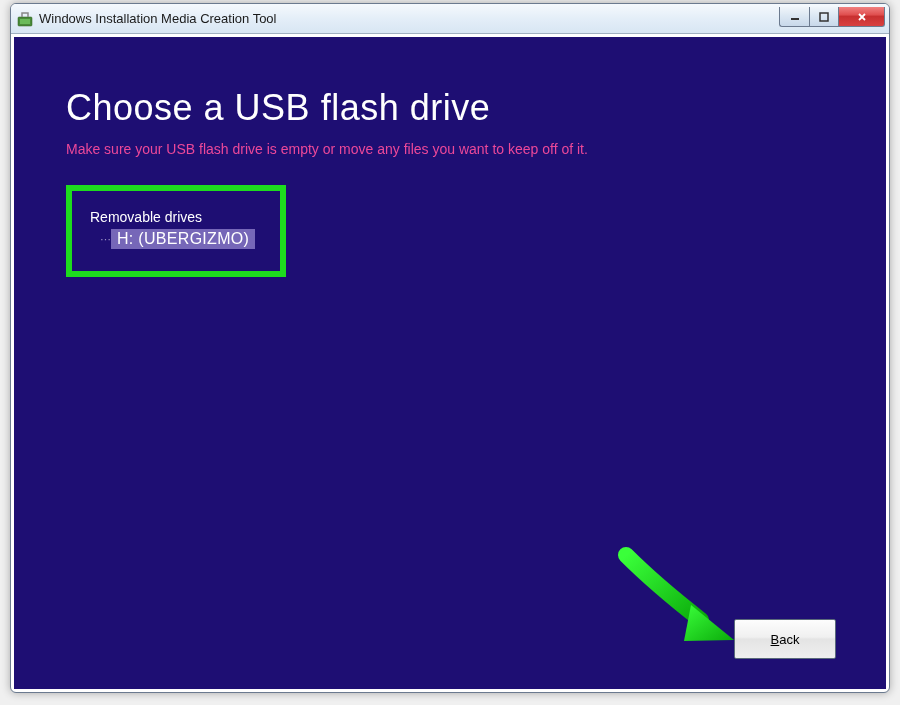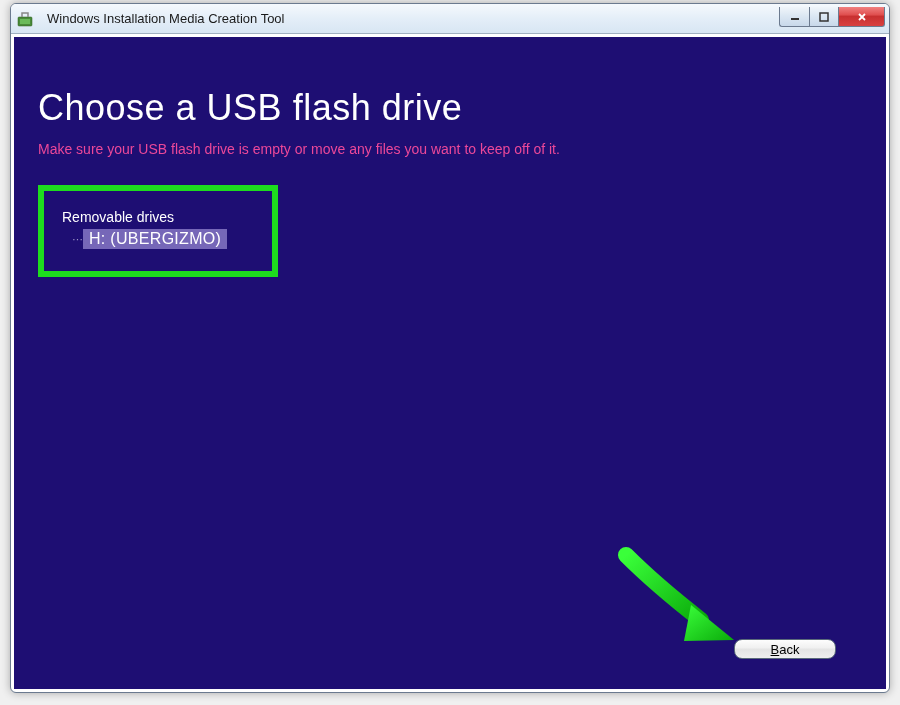--- a/index.html
+++ b/index.html
@@ -27,21 +27,20 @@
       position: relative;
     }
     .titlebar {
       height: 30px;
       background: linear-gradient(to bottom, #f5f9fd 0%, #e4eef8 50%, #d8e6f3 100%);
       border-bottom: 1px solid #a0b0c0;
       border-radius: 5px 5px 0 0;
       display: flex;
       align-items: center;
       padding: 0 4px;
-      gap: 8px;
     }
     .titlebar-icon {
       width: 16px;
       height: 16px;
       margin: 0 6px 0 2px;
       display: flex;
       align-items: center;
       justify-content: center;
     }
     .titlebar-icon svg {
@@ -84,41 +83,41 @@
       color: #fff;
     }
     .win-btn svg {
       width: 12px;
       height: 10px;
     }
     .content-area {
       flex: 1;
       background: #1e0e73;
       margin: 3px;
-      padding: 50px 48px 20px 24px;
+      padding: 50px 48px 20px 52px;
       position: relative;
       display: flex;
       flex-direction: column;
     }
     .heading {
       font-size: 36px;
       font-weight: 300;
       color: #ffffff;
       margin-bottom: 12px;
       letter-spacing: 0.5px;
     }
     .subtitle {
       font-size: 14px;
       color: #ec4899;
       margin-bottom: 28px;
     }
     .drive-box {
       border: 6px solid #1edc1e;
       padding: 18px 14px 22px 14px;
-      width: 240px;
+      width: 220px;
     }
     .drive-group-label {
       font-size: 14px;
       color: #ffffff;
       margin-bottom: 4px;
       padding-left: 4px;
     }
     .drive-item-row {
       display: flex;
       align-items: center;
@@ -139,23 +138,23 @@
     }
     .button-bar {
       position: absolute;
       bottom: 30px;
       right: 50px;
       display: flex;
       gap: 22px;
     }
     .wizard-btn {
       width: 102px;
-      height: 20px;
+      height: 40px;
       border: 1px solid #5a6a7a;
-      border-radius: 8px;
+      border-radius: 2px;
       background: linear-gradient(to bottom, #fdfdfd 0%, #f0f0f0 45%, #e4e4e4 50%, #efefef 100%);
       font-size: 13px;
       color: #000;
       cursor: pointer;
       display: flex;
       align-items: center;
       justify-content: center;
       font-family: inherit;
     }
     .wizard-btn.primary {

